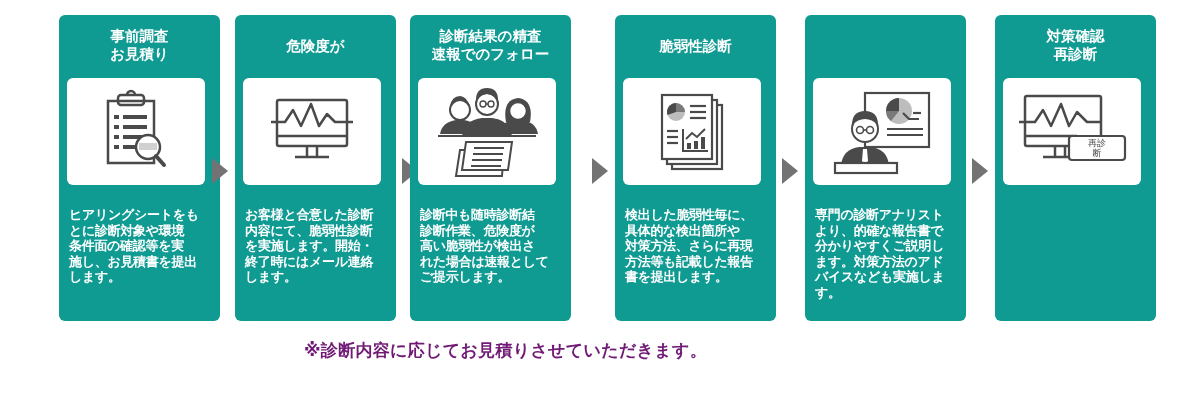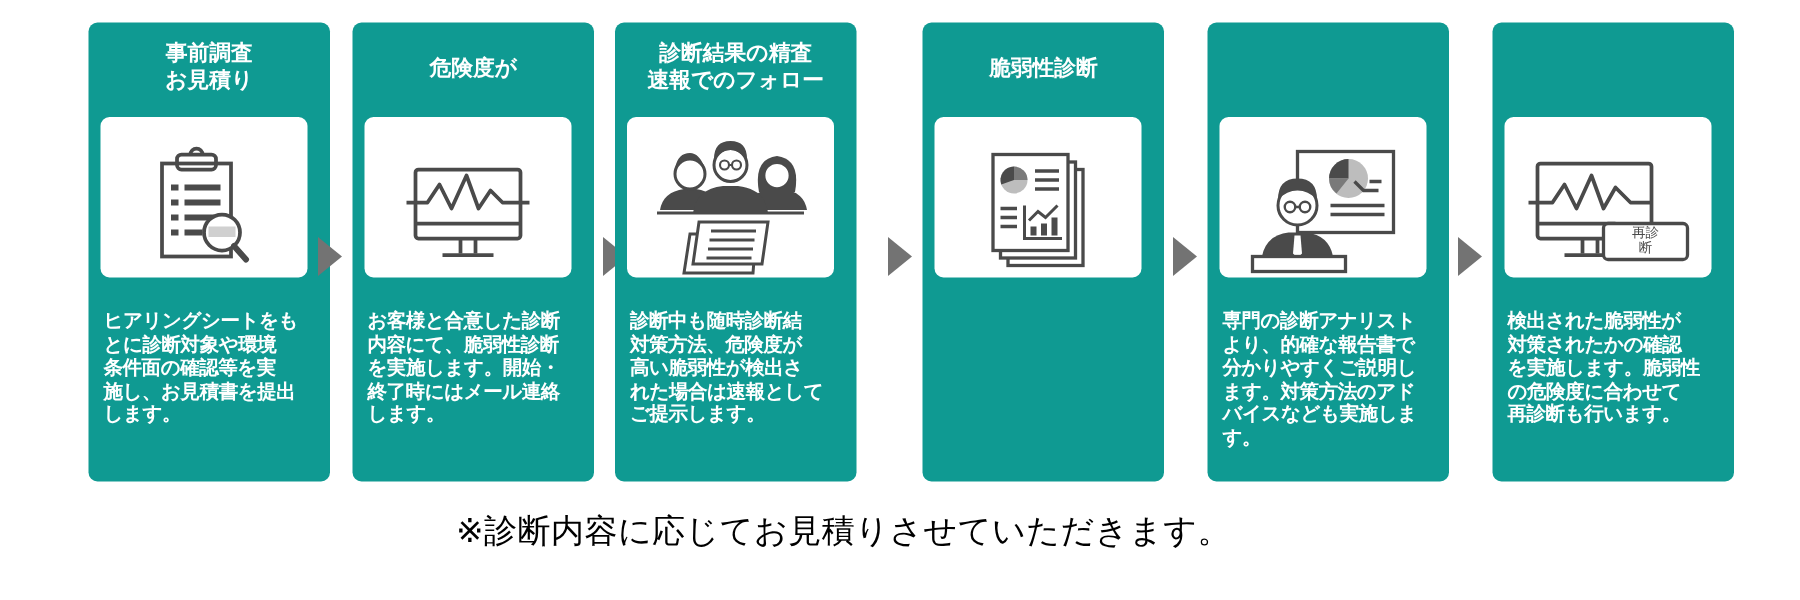--- a/index.html
+++ b/index.html
@@ -14,36 +14,36 @@
     }
     .card-title {
       position: absolute; top: 12px; left: 0; right: 0;
       text-align: center; font-weight: bold; font-size: 14.5px; line-height: 18px;
       white-space: pre-line;
     }
     .card-title.tight { top: 2px; line-height: 17px; }
     .icon-box {
       position: absolute; top: 63px; left: 8px; width: 138px; height: 107px;
       background: #ffffff; border-radius: 6px;
-      display: flex; align-items: flex-end; justify-content: center;
+      display: flex; align-items: center; justify-content: center;
     }
     .icon-box svg { display: block; }
     .card-desc {
       position: absolute; top: 192px; left: 10px; right: 6px;
       font-size: 13px; line-height: 15.5px; font-weight: bold;
       white-space: pre-line; letter-spacing: -0.3px;
     }
     .arrow {
       position: absolute; top: 158px; width: 0; height: 0;
       border-top: 13px solid transparent; border-bottom: 13px solid transparent;
       border-left: 16px solid #737373;
     }
     .note {
       position: absolute; top: 339px; left: 304px;
-      font-size: 22px; font-weight: normal; color: #000000; letter-spacing: 0.3px;
+      font-size: 17px; font-weight: bold; color: #701a75; letter-spacing: 0.3px;
     }
   </style>
 </head>
 <body>
 
 <div class="flow">
 
   <div class="card" style="left:59px">
     <div class="card-title">事前調査
 お見積り</div>
@@ -131,21 +131,21 @@
         </g>
         <g stroke="#4a4a4a" stroke-width="2">
           <line x1="42" y1="64" x2="72" y2="64"></line>
           <line x1="41" y1="70" x2="71" y2="70"></line>
           <line x1="40" y1="76" x2="70" y2="76"></line>
           <line x1="39" y1="82" x2="69" y2="82"></line>
         </g>
       </svg>
     </div>
     <div class="card-desc">診断中も随時診断結
-対策方法、危険度が
+診断作業、危険度が
 高い脆弱性が検出さ
 れた場合は速報として
 ご提示します。</div>
   </div>
 
   <div class="arrow" style="left:592px"></div>
 
   <div class="card" style="left:615px">
     <div class="card-title" style="top:22px">脆弱性診断</div>
     <div class="icon-box">
@@ -170,20 +170,25 @@
           <polyline points="31,42 31,64 56,64"></polyline>
           <polyline points="34,52 40,46 45,50 53,42"></polyline>
         </g>
         <g fill="#4a4a4a">
           <rect x="35" y="56" width="4" height="6"></rect>
             <rect x="42" y="54" width="4" height="8"></rect>
             <rect x="49" y="50" width="4" height="12"></rect>
         </g>
       </svg>
     </div>
+    <div class="card-desc">検出した脆弱性毎に、
+具体的な検出箇所や
+対策方法、さらに再現
+方法等も記載した報告
+書を提出します。</div>
   </div>
 
   <div class="arrow" style="left:782px"></div>
 
   <div class="card" style="left:805px">
     <div class="icon-box">
       <svg width="110" height="90" viewBox="0 0 110 90">
         <rect x="38" y="6" width="64" height="54" fill="#ffffff" stroke="#4a4a4a" stroke-width="2.2"></rect>
         <circle cx="72" cy="24" r="13" fill="#bdbdbd"></circle>
         <path d="M72 24 L72 11 A13 13 0 0 0 59 24 Z" fill="#4a4a4a"></path>
@@ -211,38 +216,35 @@
 より、的確な報告書で
 分かりやすくご説明し
 ます。対策方法のアド
 バイスなども実施しま
 す。</div>
   </div>
 
   <div class="arrow" style="left:972px"></div>
 
   <div class="card" style="left:995px">
+    <div class="card-title">対策確認
+再診断</div>
     <div class="icon-box">
       <div style="position:relative;width:110px;height:80px">
         <svg width="110" height="80" viewBox="0 0 110 80" style="position:absolute;left:0;top:0">
           <g fill="none" stroke="#4a4a4a" stroke-width="2.5" stroke-linejoin="round">
             <rect x="8" y="4" width="76" height="50" rx="2"></rect>
             <line x1="8" y1="44" x2="60" y2="44"></line>
             <polyline points="2,30 18,30 26,18 34,34 44,12 52,34 60,20 70,30 84,30" fill="#ffffff"></polyline>
             <line x1="38" y1="54" x2="38" y2="64"></line>
             <line x1="48" y1="54" x2="48" y2="64"></line>
             <line x1="26" y1="65" x2="60" y2="65"></line>
           </g>
           <rect x="52" y="44" width="56" height="24" rx="3" fill="#ffffff" stroke="#4a4a4a" stroke-width="2.2"></rect>
         </svg>
         <div style="position:absolute;left:52px;top:44px;width:56px;height:24px;font-size:9px;line-height:10px;text-align:center;color:#4a4a4a;white-space:pre-line;padding-top:2px">再診
 断</div>
       </div>
     </div>
-    <div class="card-desc">検出された脆弱性が
-対策されたかの確認
-を実施します。脆弱性
-の危険度に合わせて
-再診断も行います。</div>
   </div>
 
   <div class="note">※診断内容に応じてお見積りさせていただきます。</div>
 </div>
 
 </body></html>

